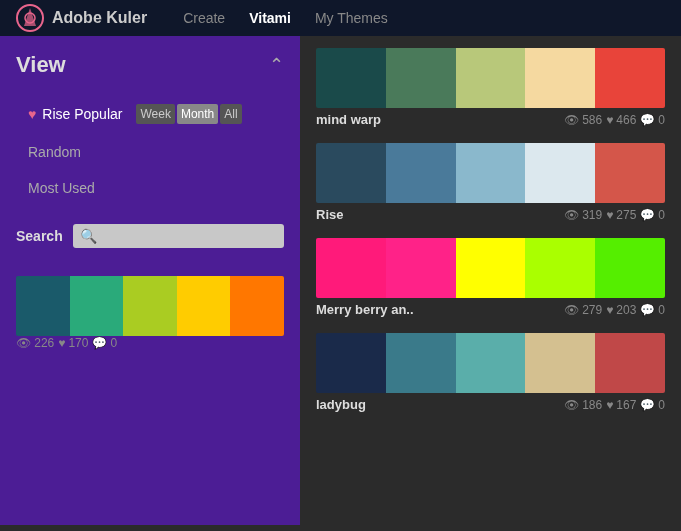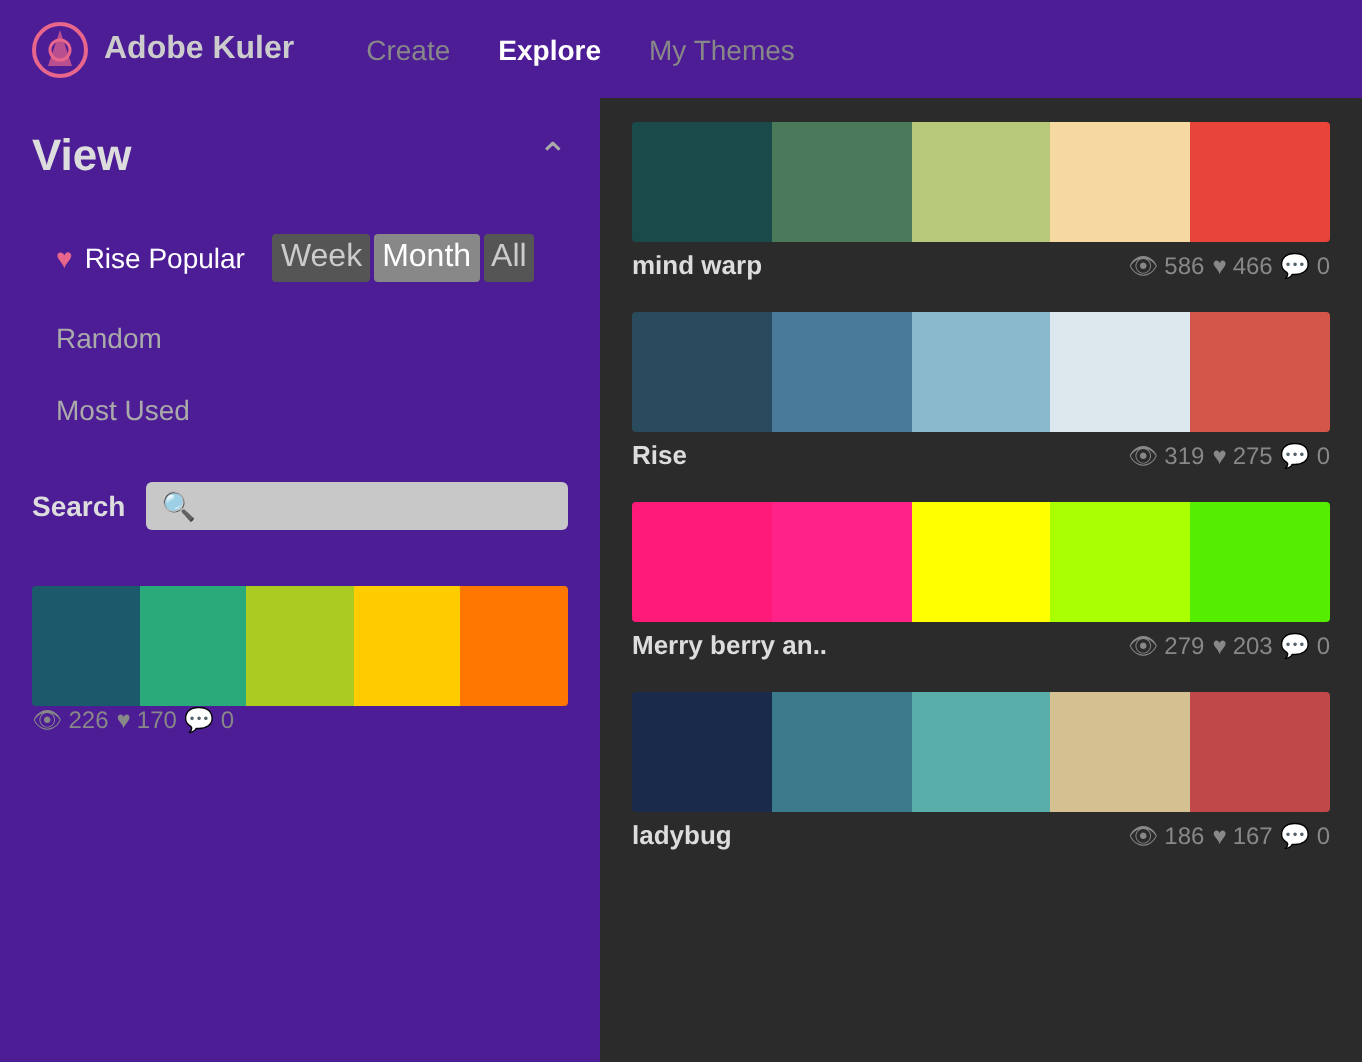--- a/index.html
+++ b/index.html
@@ -7,22 +7,22 @@
       background-color: #2b2b2b;
       font-family: Arial, sans-serif;
       color: #ccc;
       width: 681px;
       height: 531px;
       overflow: hidden;
     }
 
     
     .topnav {
-      background-color: #4c1d95;
-      height: 49px;
+      background-color: #0f172a;
+      height: 36px;
       display: flex;
       align-items: center;
       padding: 0 16px;
       gap: 24px;
     }
     .logo-area {
       display: flex;
       align-items: center;
       gap: 8px;
       margin-right: 12px;
@@ -98,21 +98,21 @@
     .filter-buttons {
       display: flex;
       gap: 2px;
       margin-left: 8px;
     }
     .filter-btn {
       background-color: #555;
       color: #ccc;
       border: none;
       padding: 3px 4px;
-      font-size: 16px;
+      font-size: 12px;
       cursor: pointer;
       border-radius: 2px;
     }
     .filter-btn.active {
       background-color: #888;
       color: #fff;
     }
 
     
     .search-area {
@@ -209,21 +209,21 @@
 <div class="topnav">
   <div class="logo-area">
     <svg class="logo-icon" viewBox="0 0 28 28">
       <circle cx="14" cy="14" r="13" fill="none" stroke="#e8658c" stroke-width="2"></circle>
       <path d="M14 4 L20 22 L8 22 Z" fill="#e8658c" opacity="0.7"></path>
       <circle cx="14" cy="14" r="5" fill="none" stroke="#e8658c" stroke-width="1.5"></circle>
     </svg>
     <span class="logo-text">Adobe Kuler</span>
   </div>
   <a class="nav-link">Create</a>
-  <a class="nav-link active">Explore</a>
+  <a class="nav-link active">Vitami</a>
   <a class="nav-link">My Themes</a>
 </div>
 
 <div class="main">
 
   <div class="sidebar">
     <div class="sidebar-header">
       <span class="sidebar-title">View</span>
       <span class="collapse-icon">⌃</span>
     </div>

